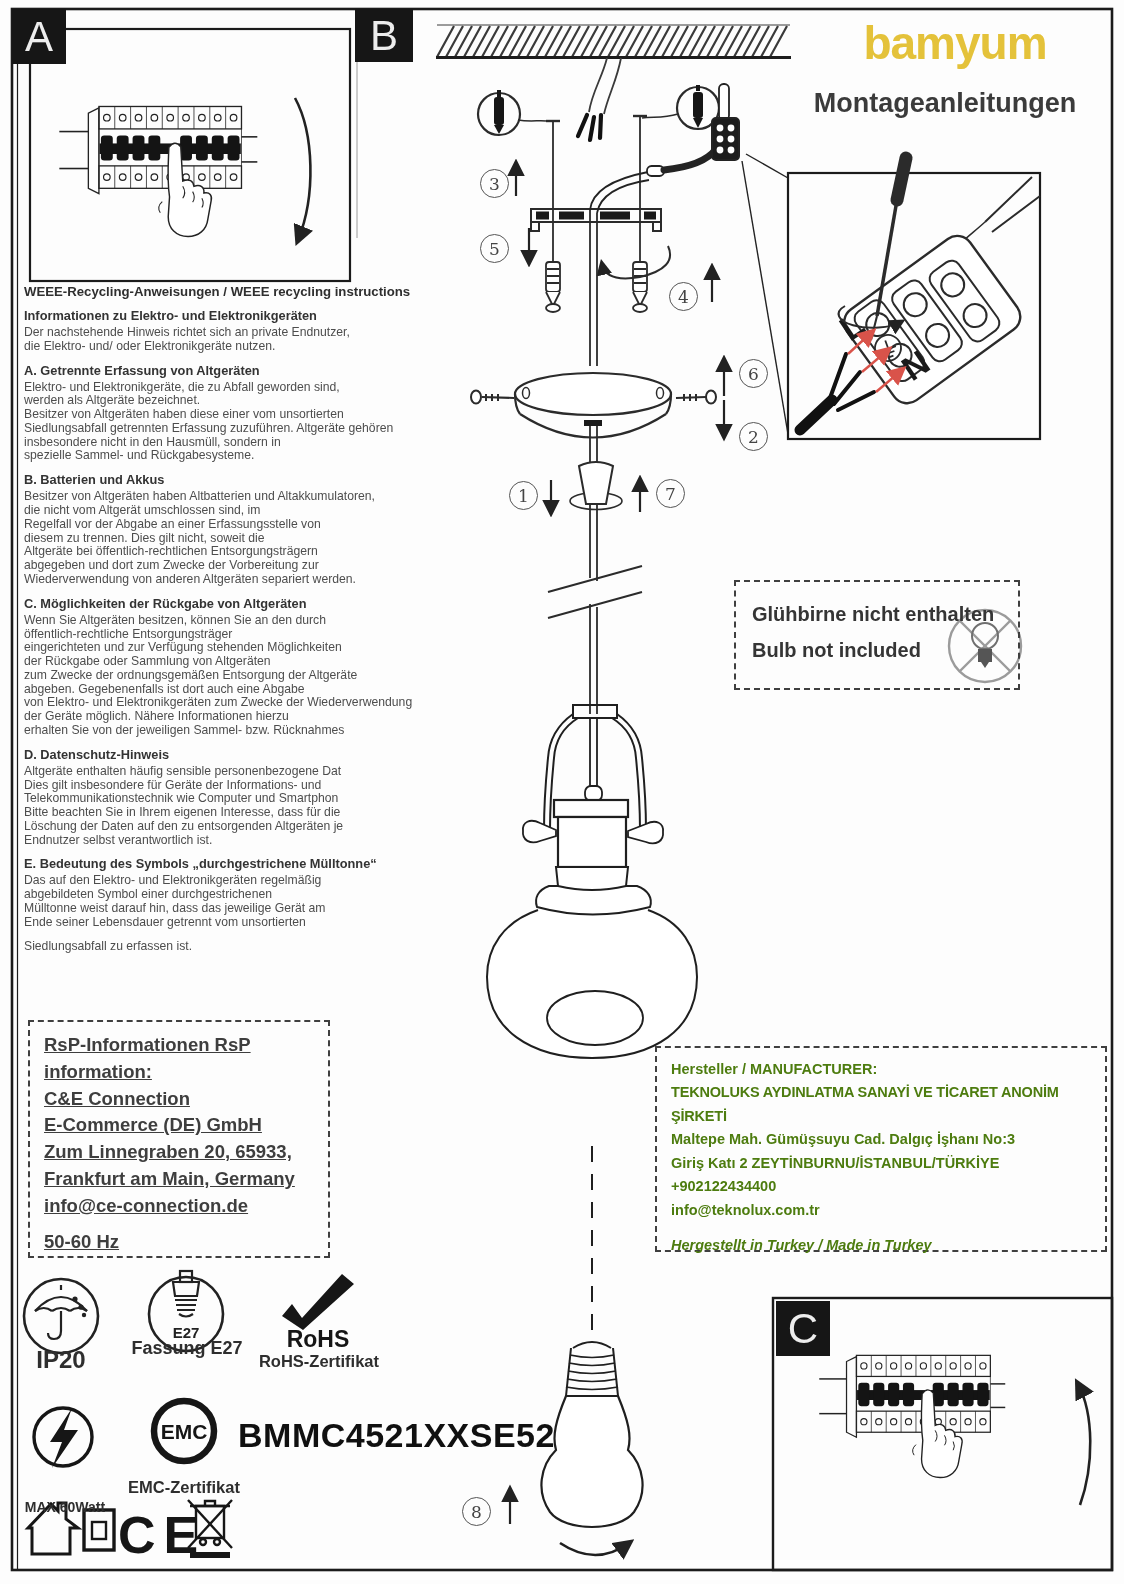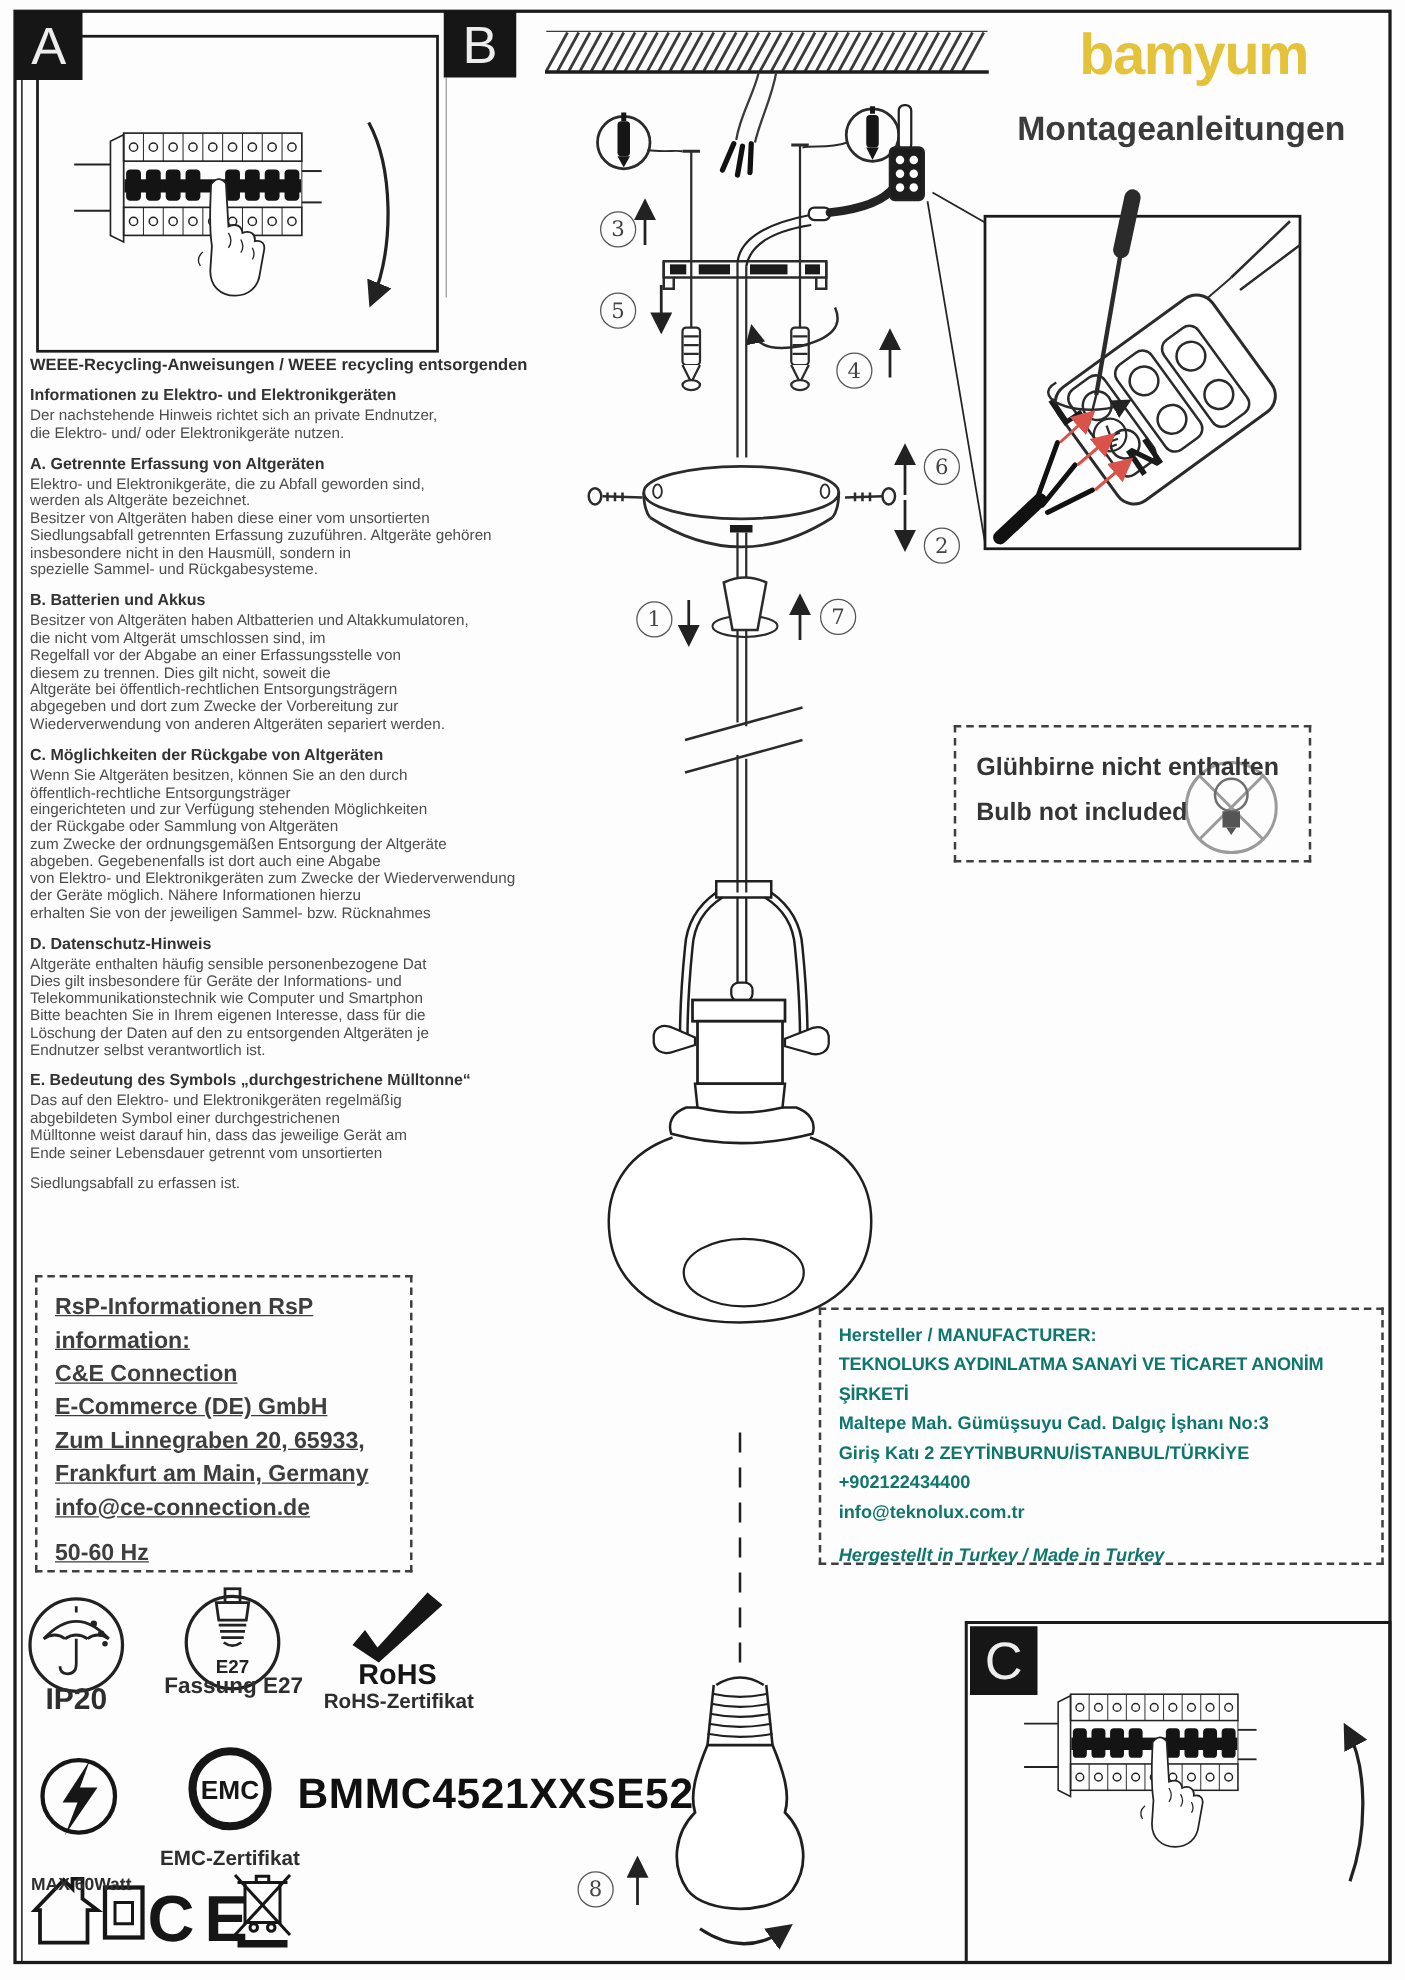--- a/index.html
+++ b/index.html
@@ -18,21 +18,21 @@
 
   
   .weee{width:420px;color:#4d4d4d;}
   .w-t{font:700 13.2px "Liberation Sans",sans-serif;color:#2f2f2f;margin:0 0 4px 0;}
   .w-h{font:700 12.8px "Liberation Sans",sans-serif;color:#333;margin:9px 0 3px 0;}
   .w-p{font:400 12.2px "Liberation Sans",sans-serif;line-height:1.13;white-space:pre-line;margin:0;}
 
   
   .dashbox{border:2.2px dashed #3f3f3f;background:transparent;}
   .rsp{padding:10px 8px 0 14px;font:700 18.5px "Liberation Sans",sans-serif;line-height:1.45;color:#3e3e3e;text-decoration:underline;}
-  .manu{padding:10px 14px 0 14px;font:700 14.5px "Liberation Sans",sans-serif;line-height:1.62;color:#0f766e;}
+  .manu{padding:10px 14px 0 14px;font:700 14.5px "Liberation Sans",sans-serif;line-height:1.62;color:#4d7c0f;}
   .manu .made{margin-top:12px;font-style:italic;}
   .bulbnote{padding:14px 0 0 16px;font:700 20px "Liberation Sans",sans-serif;line-height:1.8;color:#353535;}
 
   
   .step{position:absolute;width:27px;height:27px;border:1.7px solid #555;border-radius:50%;
         display:flex;align-items:center;justify-content:center;
         font:400 17px "DejaVu Serif",serif;color:#444;}
 
   .badge-label{position:absolute;text-align:center;font:700 18px "Liberation Sans",sans-serif;color:#2e2e2e;}
   .badge-label.small{font-size:16.5px;}
@@ -377,21 +377,21 @@
   <div class="abs sec-label" style="left:12px;top:9px;width:54px;height:55px">A</div>
   <div class="abs sec-label" style="left:355px;top:9px;width:58px;height:53px">B</div>
   <div class="abs sec-label" style="left:776px;top:1301px;width:54px;height:55px">C</div>
 
   <div class="abs brand" style="left:790px;top:16px;width:330px;color:#e4c23a">bamyum</div>
   <div class="abs titles" style="left:770px;top:86px;width:350px">
     <div>Montageanleitungen</div>
   </div>
 
   <div class="abs weee" style="left:24px;top:284px">
-    <div class="w-t">WEEE-Recycling-Anweisungen / WEEE recycling entsorgenden</div>
+    <div class="w-t">WEEE-Recycling-Anweisungen / WEEE recycling instructions</div>
     <div class="w-h">Informationen zu Elektro- und Elektronikgeräten</div>
     <p class="w-p">Der nachstehende Hinweis richtet sich an private Endnutzer,
  die Elektro- und/ oder Elektronikgeräte nutzen.</p>
     <div class="w-h">A. Getrennte Erfassung von Altgeräten</div>
     <p class="w-p">Elektro- und Elektronikgeräte, die zu Abfall geworden sind,
  werden als Altgeräte bezeichnet.
 Besitzer von Altgeräten haben diese einer vom unsortierten
 Siedlungsabfall getrennten Erfassung zuzuführen. Altgeräte gehören
 insbesondere nicht in den Hausmüll, sondern in
 spezielle Sammel- und Rückgabesysteme.</p>
@@ -430,21 +430,21 @@
 
   <span class="step" style="left:480px;top:169px">3</span>
   <span class="step" style="left:480px;top:234px">5</span>
   <span class="step" style="left:669px;top:282px">4</span>
   <span class="step" style="left:739px;top:359px">6</span>
   <span class="step" style="left:739px;top:422px">2</span>
   <span class="step" style="left:509px;top:481px">1</span>
   <span class="step" style="left:656px;top:479px">7</span>
   <span class="step" style="left:462px;top:1497px">8</span>
 
-  <div class="abs dashbox" style="left:763px;top:580px;width:282px;height:106px">
+  <div class="abs dashbox" style="left:734px;top:580px;width:282px;height:106px">
     <div class="bulbnote">
       <div>Glühbirne nicht enthalten</div>
       <div>Bulb not included</div>
     </div>
   </div>
 
   <div class="abs dashbox rsp" style="left:28px;top:1020px;width:302px;height:238px;box-sizing:border-box">
     <div>RsP-Informationen RsP information:</div>
     <div>C&amp;E Connection</div>
     <div>E-Commerce (DE) GmbH</div>

